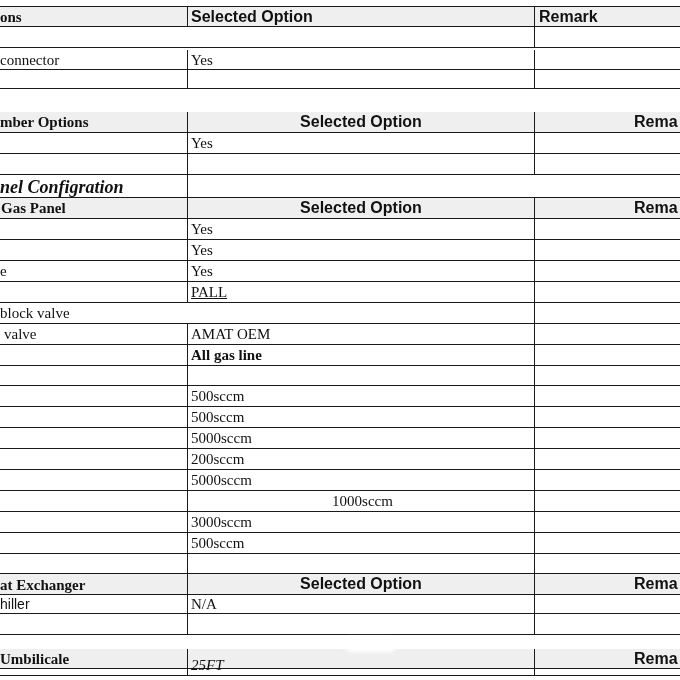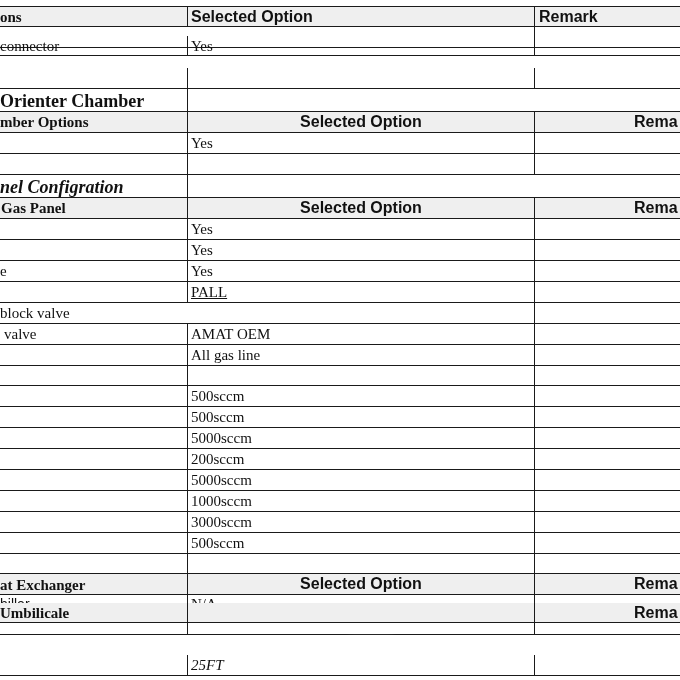--- a/index.html
+++ b/index.html
@@ -36,41 +36,35 @@
     <div class="cell c3">
         <span class="sans-b" style="padding-left:4px;display:block;">Remark</span>
       </div>
   </div>
   <div class="row" style="top:27px;height:21px;">
     <div class="cell c1">
         <span class="serif" style="padding-left:30px;display:block;"></span>
       </div>
     <div class="cell c3"></div>
   </div>
-  <div class="row" style="top:36px;height:20px;">
+  <div class="row" style="top:50px;height:20px;">
     <div class="cell c1">
         <span class="serif" style="padding-left:30px;display:block;">connector</span>
       </div>
     <div class="cell c2">
         <span class="serif" style="display:block;">Yes</span>
       </div>
     <div class="cell c3"></div>
   </div>
   <div class="row" style="top:68px;height:21px;">
     <div class="cell c1"></div>
       <div class="cell c2"></div>
       <div class="cell c3"></div>
   </div>
 
-  <div class="row" style="top:89px;height:23px;">
-    <div class="cell c1" style="width:217px;">
-        <span class="sec" style="padding-left:30px;display:block;">Orienter Chamber</span>
-      </div>
-    <div class="cell c2"></div>
-  </div>
   <div class="row hdr" style="top:112px;height:21px;">
     <div class="cell c1">
         <span class="serif-b" style="padding-left:30px;display:block;">mber Options</span>
       </div>
     <div class="cell c2">
         <span class="sans-b center" style="display:block;">Selected Option</span>
       </div>
     <div class="cell c3">
         <span class="sans-b" style="display:block;padding-left:99px;">Rema</span>
       </div>
@@ -147,21 +141,21 @@
         <span class="serif" style="padding-left:34px;display:block;">valve</span>
       </div>
     <div class="cell c2">
         <span class="serif" style="display:block;font-family:Liberation Serif, serif;">AMAT OEM</span>
       </div>
     <div class="cell c3"></div>
   </div>
   <div class="row" style="top:345px;height:21px;">
     <div class="cell c1"></div>
     <div class="cell c2">
-        <span class="serif" style="display:block;">All gas line</span>
+        <span class="serif" style="display:block;font-weight:bold;">All gas line</span>
       </div>
     <div class="cell c3"></div>
   </div>
   <div class="row" style="top:366px;height:20px;">
     <div class="cell c1"></div>
       <div class="cell c2"></div>
       <div class="cell c3"></div>
   </div>
   <div class="row" style="top:386px;height:21px;">
     <div class="cell c1"></div>
@@ -191,21 +185,21 @@
       </div>
     <div class="cell c3"></div>
   </div>
   <div class="row" style="top:470px;height:21px;">
     <div class="cell c1"></div>
     <div class="cell c2">
         <span class="serif" style="display:block;">5000sccm</span>
       </div>
     <div class="cell c3"></div>
   </div>
-  <div class="row" style="top:491px;height:21px;">
+  <div class="row" style="top:491px;height:21px;text-align:center;">
     <div class="cell c1"></div>
     <div class="cell c2">
         <span class="serif" style="display:block;">1000sccm</span>
       </div>
     <div class="cell c3"></div>
   </div>
   <div class="row" style="top:512px;height:21px;">
     <div class="cell c1"></div>
     <div class="cell c2">
         <span class="serif" style="display:block;">3000sccm</span>
@@ -244,21 +238,21 @@
         <span class="serif" style="display:block;line-height:18px;">N/A</span>
       </div>
     <div class="cell c3"></div>
   </div>
   <div class="row" style="top:614px;height:21px;">
     <div class="cell c1"></div>
       <div class="cell c2"></div>
       <div class="cell c3"></div>
   </div>
 
-  <div class="row hdr" style="top:603px;height:20px;">
+  <div class="row hdr" style="top:649px;height:20px;">
     <div class="cell c1">
         <span class="serif-b" style="padding-left:30px;display:block;">Umbilicale</span>
       </div>
     <div class="cell c2">
         <span class="sans-b center" style="display:block;"></span>
       </div>
     <div class="cell c3">
         <span class="sans-b" style="display:block;padding-left:99px;">Rema</span>
       </div>
   </div>

